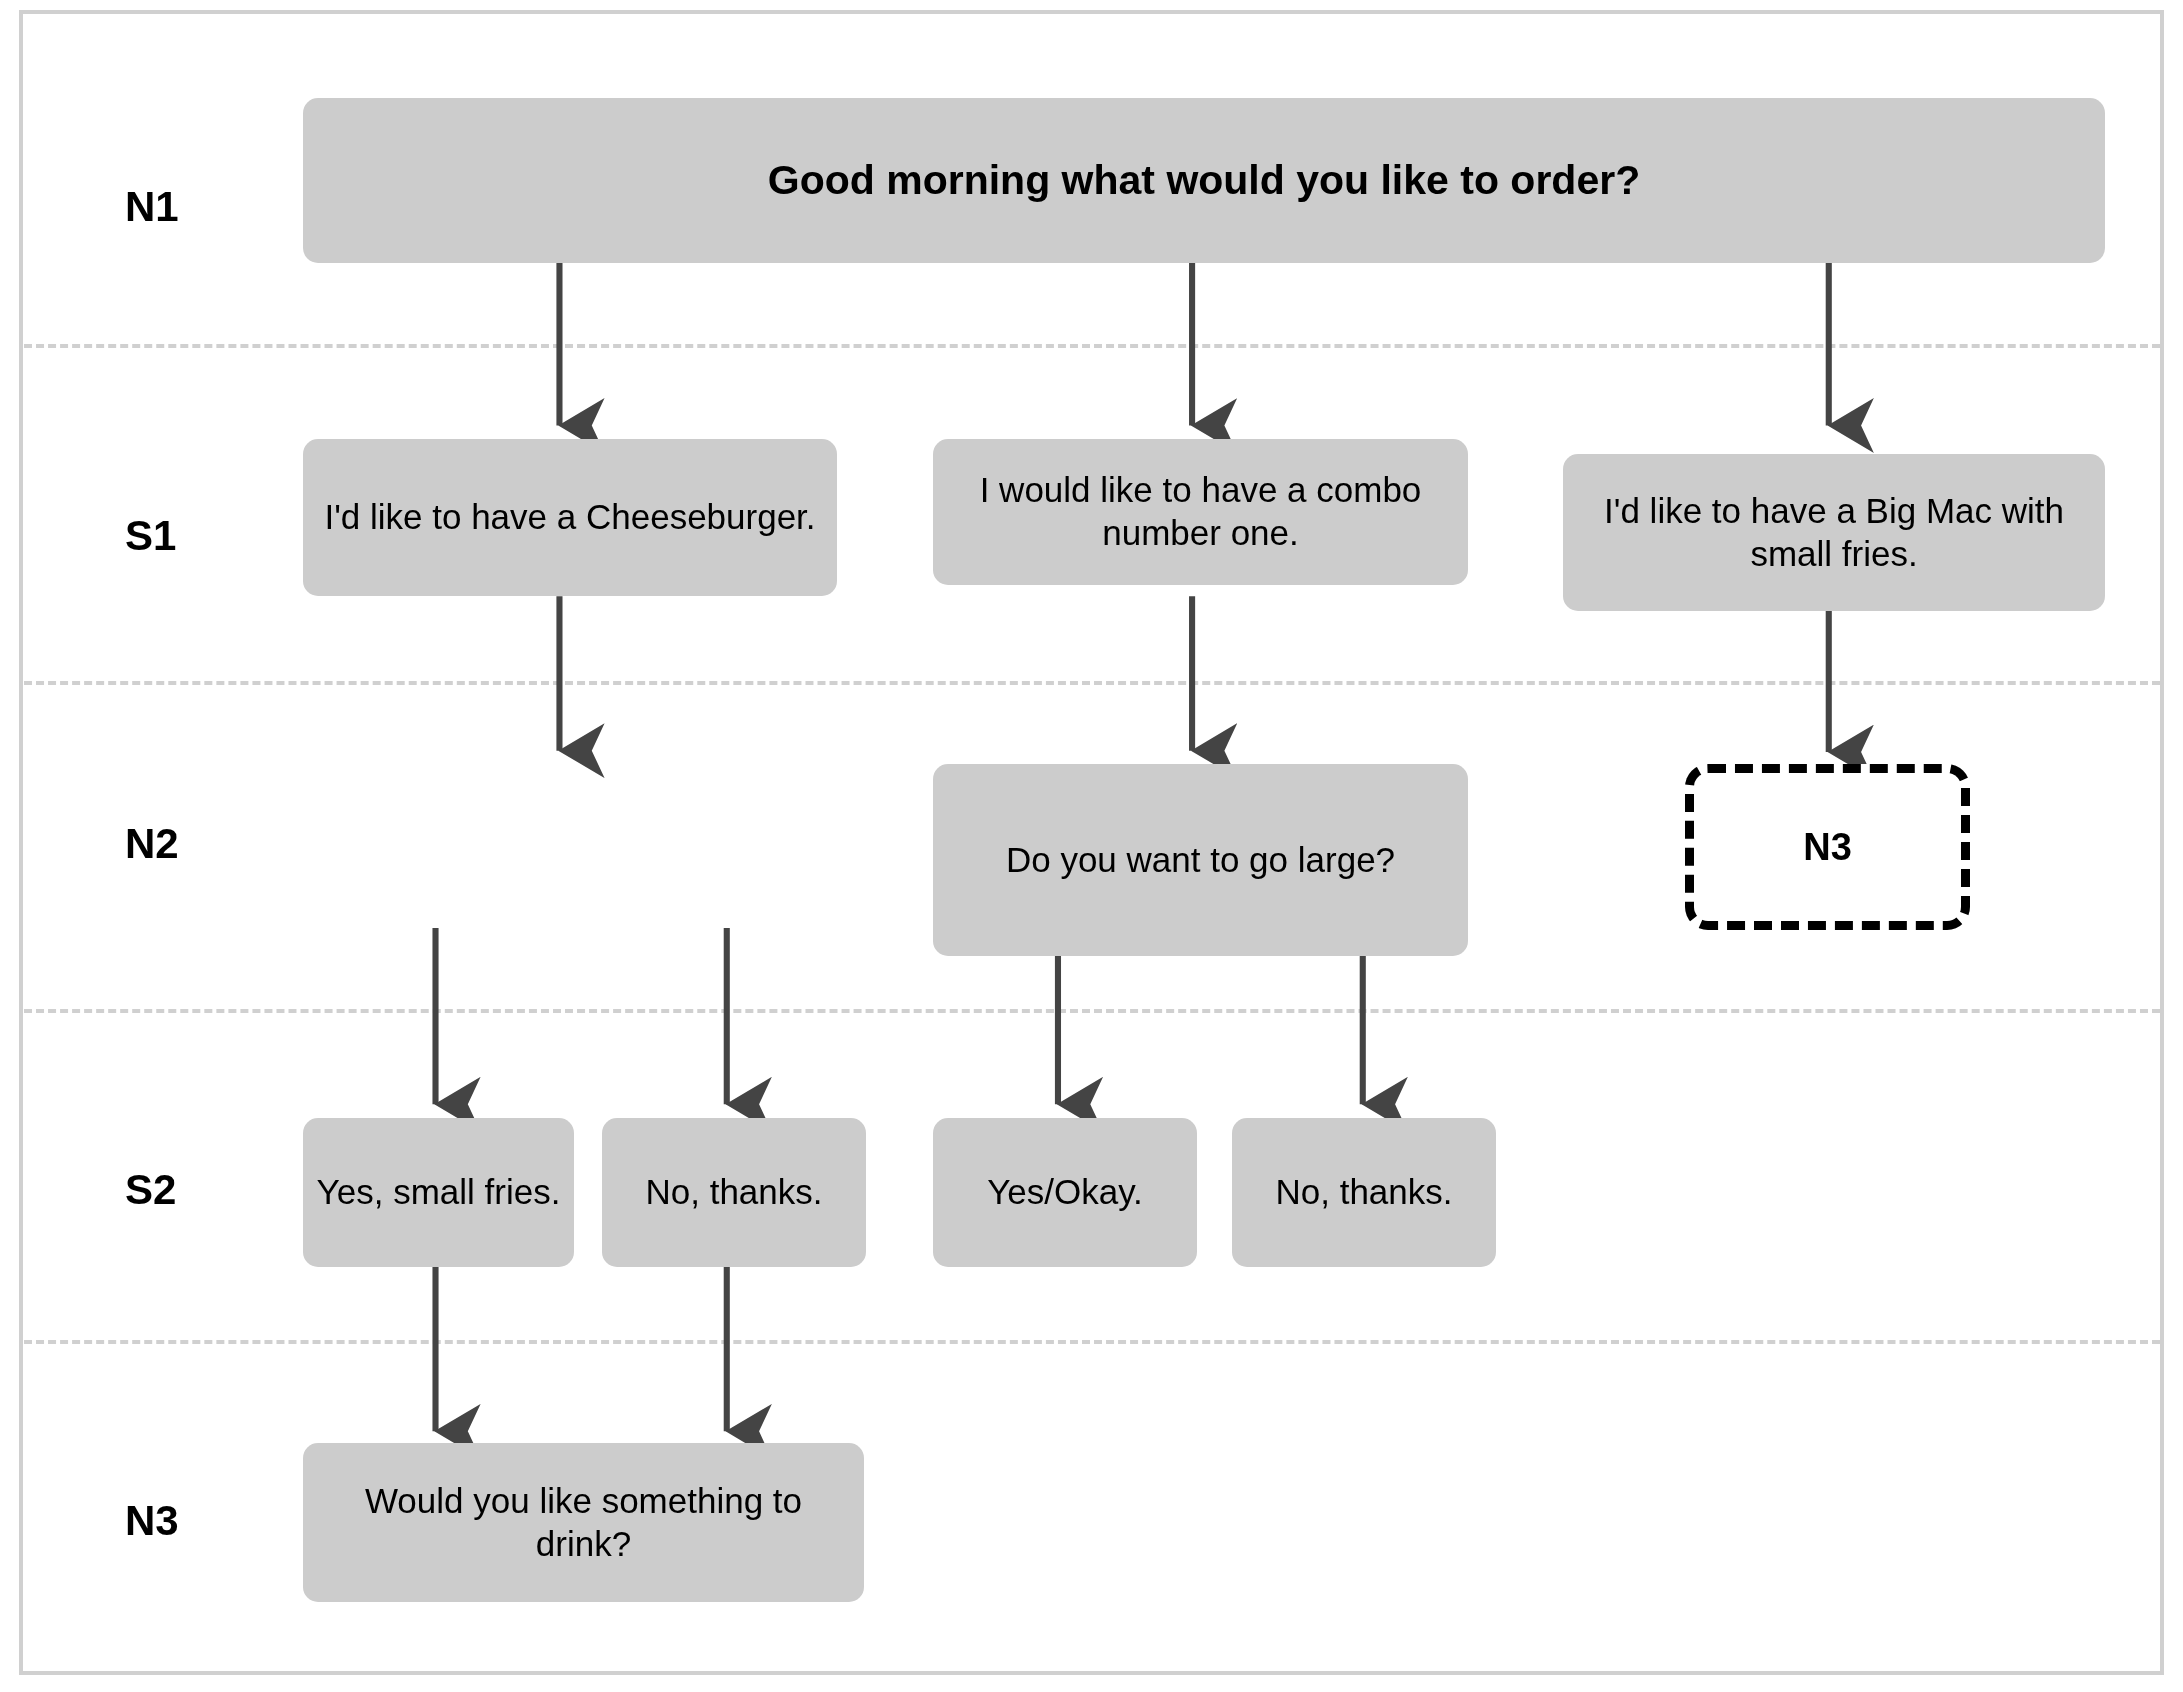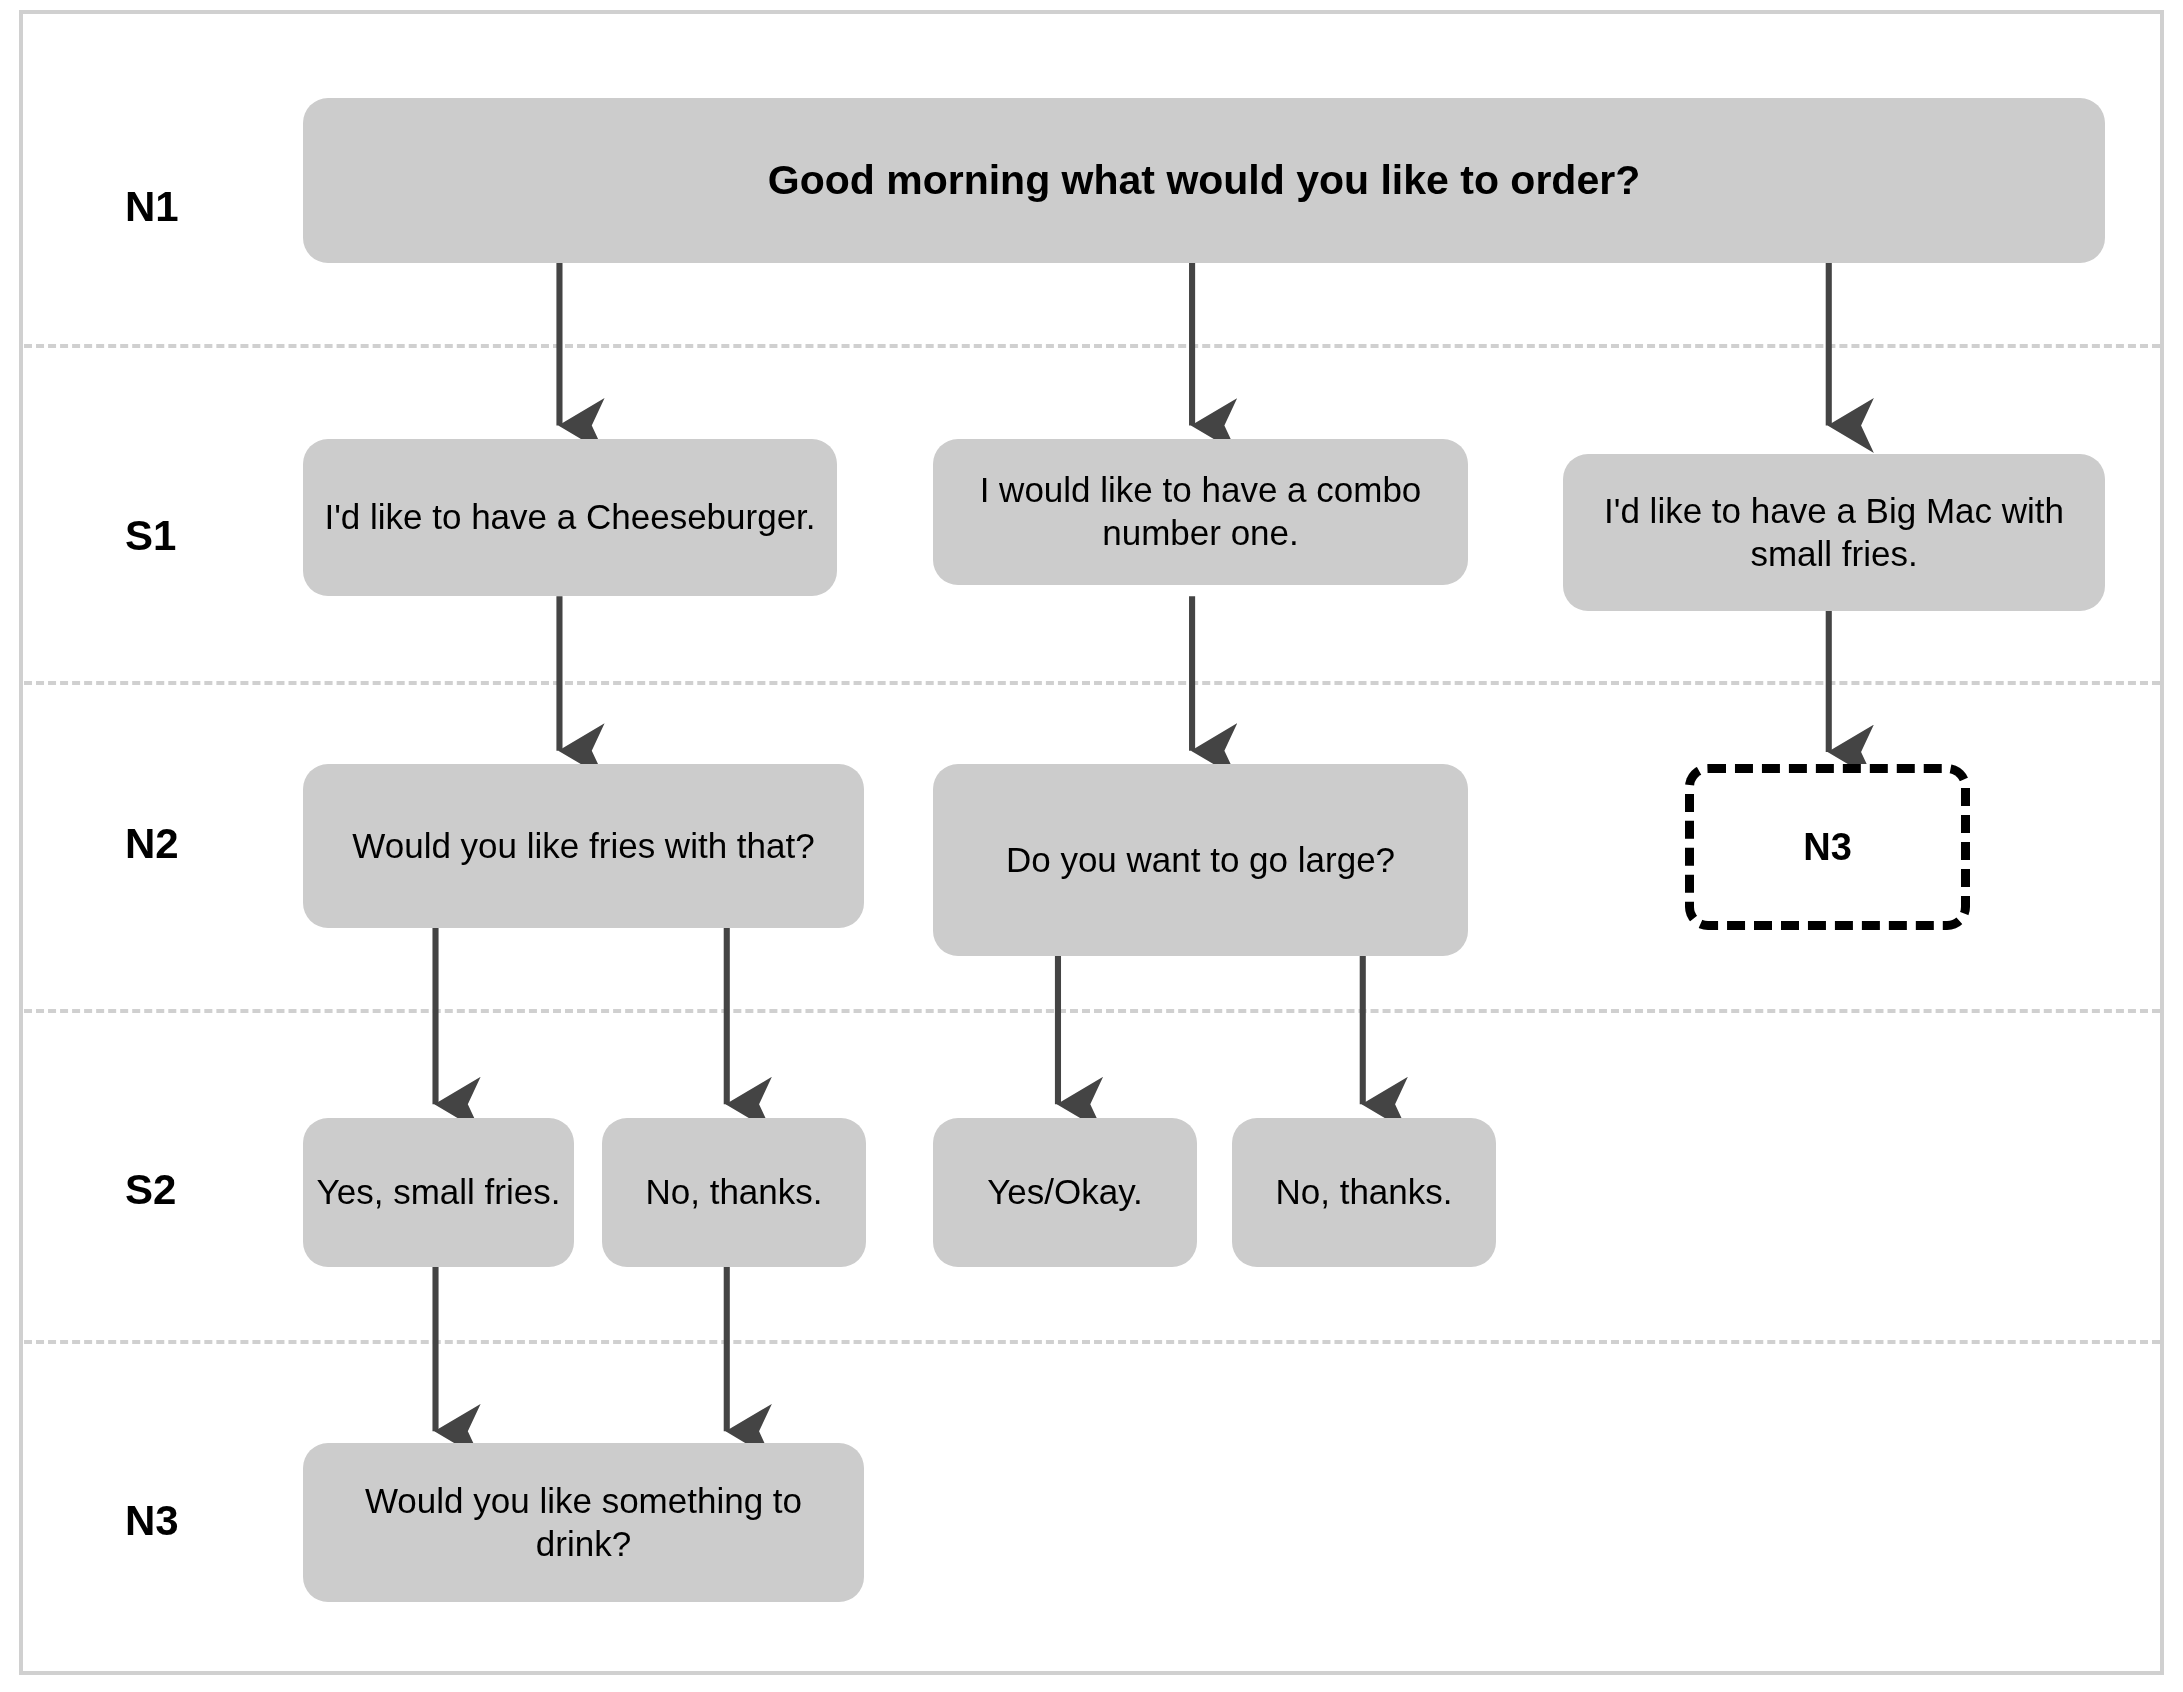--- a/index.html
+++ b/index.html
@@ -36,21 +36,21 @@
     position: absolute;
     font-weight: bold;
     font-size: 42px;
     color: #000000;
     line-height: 1;
     white-space: nowrap;
   }
   .node-box {
     position: absolute;
     background: #cccccc;
-    border-radius: 25px;
+    border-radius: 15px;
     box-sizing: border-box;
     display: flex;
     align-items: center;
     justify-content: center;
     text-align: center;
     color: #000000;
     font-size: 35px;
     line-height: 1.22;
     padding: 4.1px 12.2px;
   }
@@ -119,21 +119,20 @@
       </g>
     </svg>
   </div>
 
   <div class="node-box root" style="left:303px; top:98px; width:1802px; height:165px;">Good morning what would you like to order?</div>
 
   <div class="node-box" style="left:303px; top:439px; width:534px; height:157px;">I'd like to have a Cheeseburger.</div>
   <div class="node-box" style="left:933px; top:439px; width:535px; height:146px;">I would like to have a combo number one.</div>
   <div class="node-box" style="left:1563px; top:454px; width:542px; height:157px;">I'd like to have a Big Mac with small fries.</div>
 
-  <div class="node-box" style="left:303px; top:764px; width:561px; height:164px;">Would you like fries with that?</div>
   <div class="node-box" style="left:933px; top:764px; width:535px; height:192px;">Do you want to go large?</div>
   <div class="node-box dashed" style="left:1685px; top:764px; width:285px; height:166px;">N3</div>
 
   <div class="node-box" style="left:303px; top:1118px; width:271px; height:149px;">Yes, small fries.</div>
   <div class="node-box" style="left:602px; top:1118px; width:264px; height:149px;">No, thanks.</div>
   <div class="node-box" style="left:933px; top:1118px; width:264px; height:149px;">Yes/Okay.</div>
   <div class="node-box" style="left:1232px; top:1118px; width:264px; height:149px;">No, thanks.</div>
 
   <div class="node-box" style="left:303px; top:1443px; width:561px; height:159px;">Would you like something to drink?</div>
 

